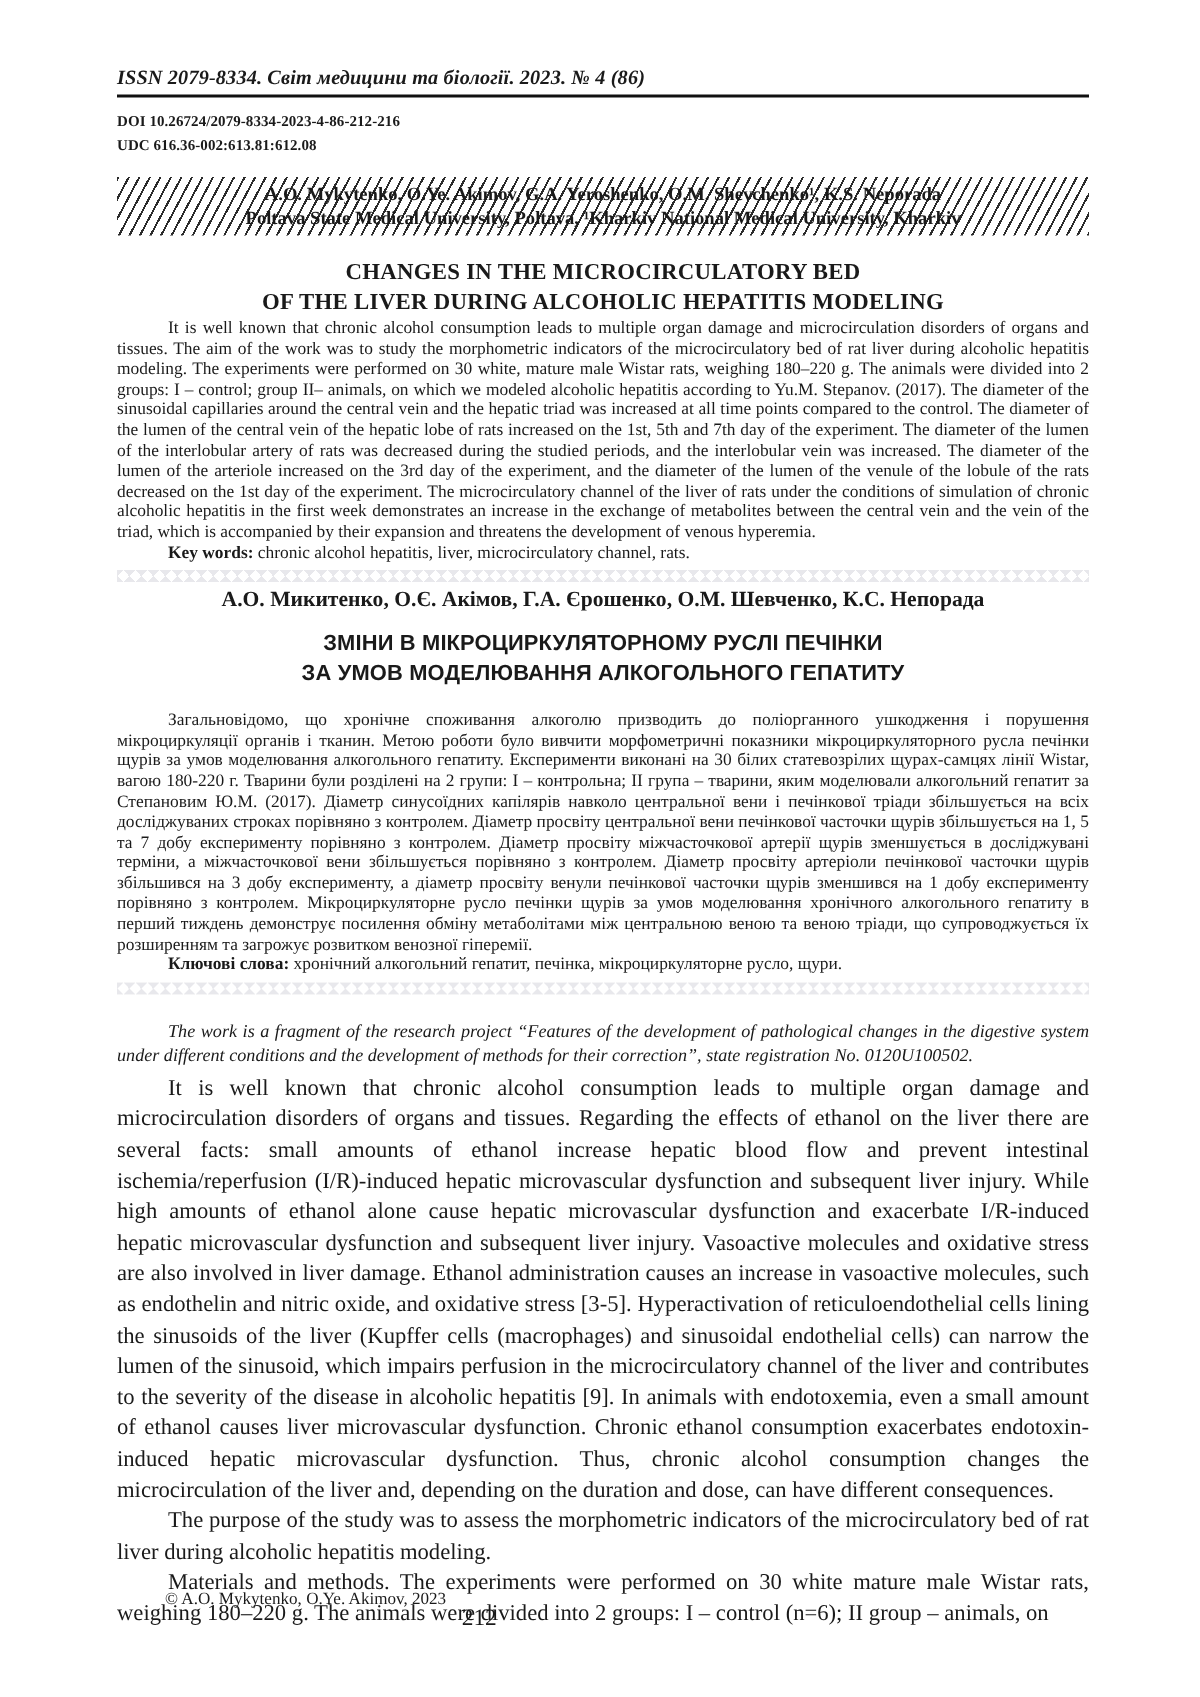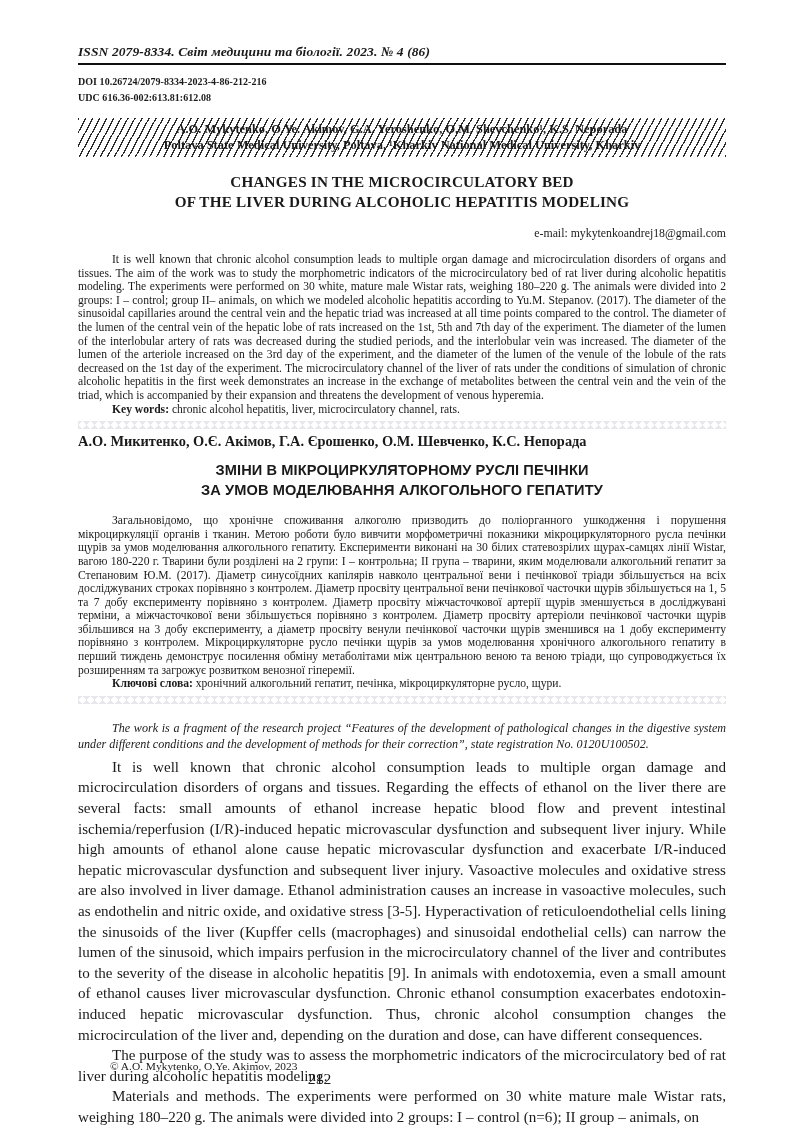--- a/index.html
+++ b/index.html
@@ -124,20 +124,21 @@
     background-image:
       linear-gradient(135deg, #e8e8ec 25%, transparent 25%),
       linear-gradient(225deg, #e8e8ec 25%, transparent 25%),
       linear-gradient(315deg, #e8e8ec 25%, transparent 25%),
       linear-gradient(45deg,  #e8e8ec 25%, transparent 25%);
     background-position: 0 0, 0 0, 0 0, 0 0;
   }
 
   
   .authors-ua {
+    text-align: center;
     font-weight: bold;
     font-size: 14.4px;
     margin-bottom: 10px;
   }
   .title-ua {
     text-align: center;
     font-weight: bold;
     font-size: 14.6px;
     line-height: 20px;
     font-family: "Liberation Sans", "DejaVu Sans", sans-serif;
@@ -199,21 +200,20 @@
     <div class="hatch-block">
       <div class="authors-en">A.O. Mykytenko, O.Ye. Akimov, G.A. Yeroshenko, O.M. Shevchenko¹, K.S. Neporada</div>
       <div class="affil-en">Poltava State Medical University, Poltava, ¹Kharkiv National Medical University, Kharkiv</div>
     </div>
 
     <div class="title-en">
       <div>CHANGES IN THE MICROCIRCULATORY BED</div>
       <div>OF THE LIVER DURING ALCOHOLIC HEPATITIS MODELING</div>
     </div>
 
-    <div class="email-line">e-mail: mykytenkoandrej18@gmail.com</div>
 
     <p class="abstract">It is well known that chronic alcohol consumption leads to multiple organ damage and microcirculation disorders of organs and tissues. The aim of the work was to study the morphometric indicators of the microcirculatory bed of rat liver during alcoholic hepatitis modeling. The experiments were performed on 30 white, mature male Wistar rats, weighing 180–220 g. The animals were divided into 2 groups: I – control; group II– animals, on which we modeled alcoholic hepatitis according to Yu.M. Stepanov. (2017). The diameter of the sinusoidal capillaries around the central vein and the hepatic triad was increased at all time points compared to the control. The diameter of the lumen of the central vein of the hepatic lobe of rats increased on the 1st, 5th and 7th day of the experiment. The diameter of the lumen of the interlobular artery of rats was decreased during the studied periods, and the interlobular vein was increased. The diameter of the lumen of the arteriole increased on the 3rd day of the experiment, and the diameter of the lumen of the venule of the lobule of the rats decreased on the 1st day of the experiment. The microcirculatory channel of the liver of rats under the conditions of simulation of chronic alcoholic hepatitis in the first week demonstrates an increase in the exchange of metabolites between the central vein and the vein of the triad, which is accompanied by their expansion and threatens the development of venous hyperemia.</p>
     <p class="keywords"><b>Key words:</b><span> chronic alcohol hepatitis, liver, microcirculatory channel, rats.</span></p>
 
     <div class="zigzag"></div>
 
     <div class="authors-ua">А.О. Микитенко, О.Є. Акімов, Г.А. Єрошенко, О.М. Шевченко, К.С. Непорада</div>
 
     <div class="title-ua">
       <div>ЗМІНИ В МІКРОЦИРКУЛЯТОРНОМУ РУСЛІ ПЕЧІНКИ</div>

